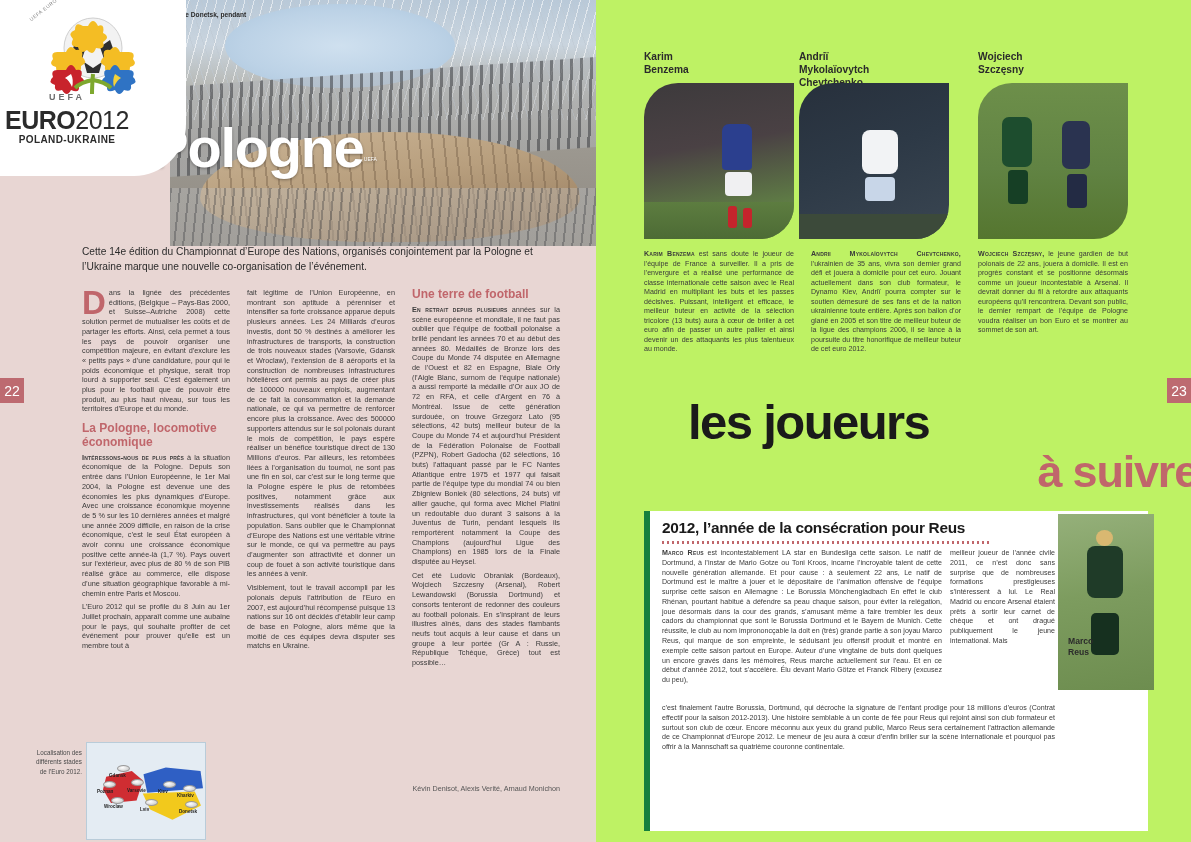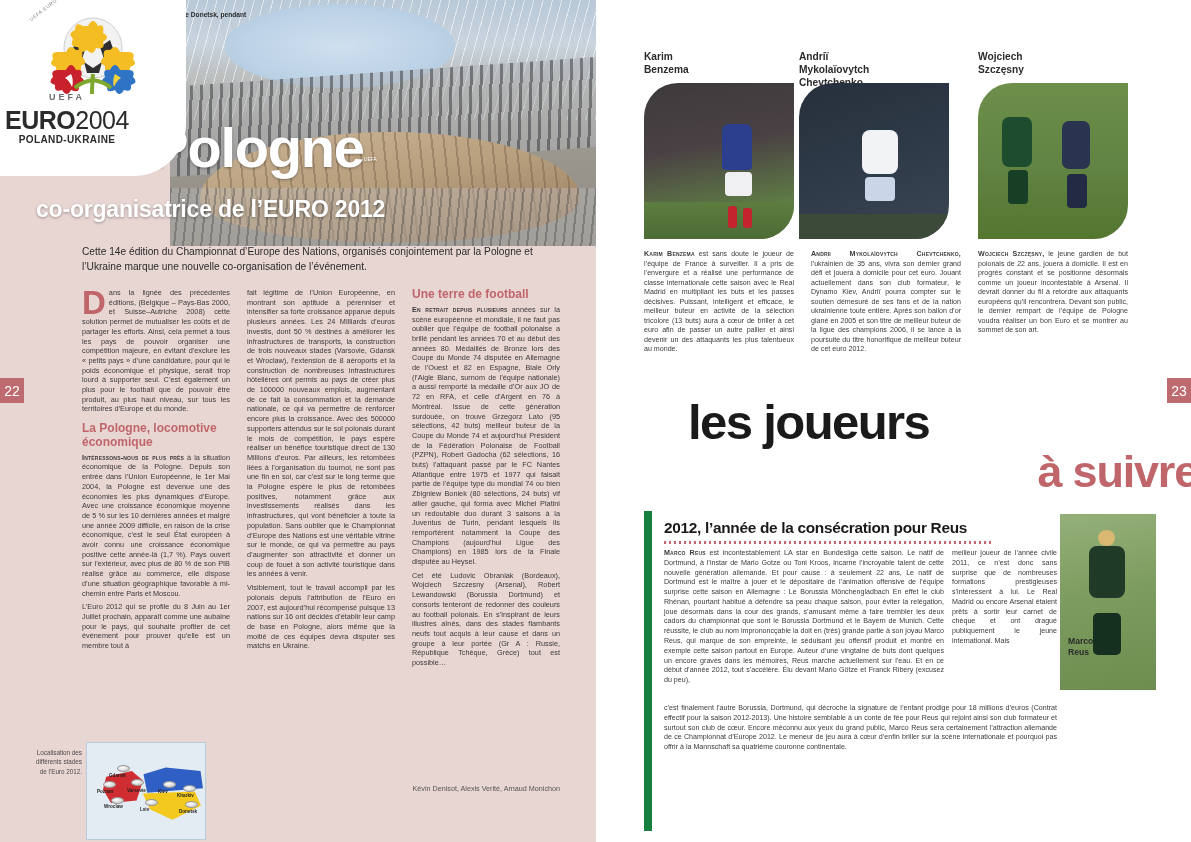--- a/index.html
+++ b/index.html
@@ -150,21 +150,21 @@
 
   .pagenum {
     position: absolute; width: 24px; height: 25px;
     background: #bd6a70; color: #fff; font-size: 14px; font-weight: 400;
     display: flex; align-items: center; justify-content: center;
   }
   .pagenum-left { left: 0; top: 378px; }
   .pagenum-right { right: 0; top: 378px; }
 
   
-  .right-page { position: absolute; left: 596px; top: 0; width: 595px; height: 842px; background: #ffffff; }
+  .right-page { position: absolute; left: 596px; top: 0; width: 595px; height: 842px; background: #bef264; }
 
   .players { position: absolute; left: 48px; top: 50px; width: 500px; }
   .player { position: absolute; top: 0; width: 150px; }
   .p1 { left: 0; } .p2 { left: 155px; } .p3 { left: 334px; }
   .p-name { font-size: 10.2px; font-weight: 700; color: #2b2b2b; line-height: 1.28; }
   .p-photo {
     margin-top: 7px; width: 150px; height: 156px;
     border-top-left-radius: 34px; border-bottom-right-radius: 34px;
     overflow: hidden; position: relative;
   }
@@ -193,21 +193,21 @@
   .big-head .l1 {
     font-size: 49px; font-weight: 700; color: #1a1a1a; letter-spacing: -1.6px; line-height: 1;
   }
   .big-head .l2 {
     font-size: 45px; font-weight: 700; color: #c0666b; letter-spacing: -1.2px;
     line-height: 1; text-align: right; margin-top: 2px;
   }
 
   .reus-box {
     position: absolute; left: 48px; top: 511px; width: 504px; height: 320px;
-    background: #ffffff; border-left: 8px solid #15803d;
+    background: #ffffff; border-left: 6px solid #15803d;
   }
   .reus-title {
     position: absolute; left: 12px; top: 8px;
     font-size: 15.4px; font-weight: 700; color: #1a1a1a; letter-spacing: -0.3px;
   }
   .reus-rule {
     position: absolute; left: 12px; top: 30px; width: 328px; height: 3px;
     background: repeating-linear-gradient(90deg, #c0666b 0 2px, transparent 2px 5px);
   }
   .reus-c1 {
@@ -249,21 +249,20 @@
         <div class="pitch-lines"></div>
       </div>
       <div class="lowerstand"></div>
     </div>
 
     <div class="hero-caption">Le Donbass Arena, stade polonais de Donetsk, pendant sa construction.</div>
 
     <div class="hero-title">
       <span>La Pologne</span><span class="credit">UEFA</span>
     </div>
-    <div class="hero-sub">co-organisatrice de l’EURO 2012</div>
 
     <div class="logo-box">
       <div class="logo-inner">
         <svg width="134" height="100" viewBox="0 0 134 100">
           <ellipse cx="67" cy="34" rx="29" ry="30" fill="#f2f2f2" stroke="#cfcfcf" stroke-width="1"></ellipse>
           <path d="M67 10 l10 8 -4 13 -12 0 -4 -13z" fill="#2f2f2f"></path>
           <path d="M50 26 l10 7 -4 12 -12 -2z" fill="#2f2f2f"></path>
           <path d="M84 26 l-10 7 4 12 12 -2z" fill="#2f2f2f"></path>
           <path d="M58 48 l9 6 9 -6 -3 11 -12 0z" fill="#2f2f2f"></path>
           <path d="M62 12 q5 -10 10 0 q7 -3 5 7 q8 4 0 9 q3 8 -7 6 q-3 9 -9 2 q-7 5 -9 -3 q-9 0 -5 -8 q-6 -6 2 -9 q0 -9 8 -4z" fill="#f4bd24"></path>
@@ -273,21 +272,21 @@
           <path d="M94 56 q-5 -10 -10 0 q-8 -2 -5 7 q-7 5 2 9 q-1 8 8 4 q4 8 9 0 q8 3 7 -5 q8 -3 2 -8 q3 -8 -6 -7z" fill="#2f73c4"></path>
           <path d="M45 60 q3 6 1 13 q-3 -7 -7 -9z" fill="#ffffff"></path>
           <path d="M89 60 q-3 6 -1 13 q3 -7 7 -9z" fill="#f4d23a"></path>
           <path d="M67 60 q-1 12 -1 20" stroke="#7ea82e" stroke-width="4" fill="none"></path>
           <path d="M67 66 q-12 2 -18 8" stroke="#7ea82e" stroke-width="4" fill="none"></path>
           <path d="M67 66 q12 2 18 8" stroke="#7ea82e" stroke-width="4" fill="none"></path>
         </svg>
       </div>
       <div class="logo-arc">UEFA EURO 2012</div>
       <div class="logo-uefa">UEFA</div>
-      <div class="logo-text1"><span>EURO</span><span class="thin">2004</span></div>
+      <div class="logo-text1"><span>EURO</span><span class="thin">2012</span></div>
       <div class="logo-text2">POLAND-UKRAINE</div>
     </div>
 
     <div class="intro">Cette 14e édition du Championnat d’Europe des Nations, organisés conjointement par la Pologne et l’Ukraine marque une nouvelle co-organisation de l’événement.</div>
 
     <div class="cols">
       <div class="col col1">
         <p><span class="dropcap">D</span><span>ans la lignée des précédentes éditions, (Belgique – Pays-Bas 2000, et Suisse–Autriche 2008) cette solution permet de mutualiser les coûts et de partager les efforts. Ainsi, cela permet à tous les pays de pouvoir organiser une compétition majeure, en évitant d’exclure les « petits pays » d’une candidature, pour qui le poids économique et physique, serait trop lourd à supporter seul. C’est également un plus pour le football que de pouvoir être produit, au plus haut niveau, sur tous les territoires d’Europe et du monde.</span></p>
         <div class="sec-head">La Pologne, locomotive économique</div>
         <p><span class="smallcaps">Intéressons-nous de plus près</span><span> à la situation économique de la Pologne. Depuis son entrée dans l’Union Européenne, le 1er Mai 2004, la Pologne est devenue une des économies les plus dynamiques d’Europe. Avec une croissance économique moyenne de 5 % sur les 10 dernières années et malgré une année 2009 difficile, en raison de la crise économique, c’est le seul État européen à avoir connu une croissance économique positive cette année-là (1,7 %). Pays ouvert sur l’extérieur, avec plus de 80 % de son PIB réalisé grâce au commerce, elle dispose d’une situation géographique favorable à mi-chemin entre Paris et Moscou.</span></p>

